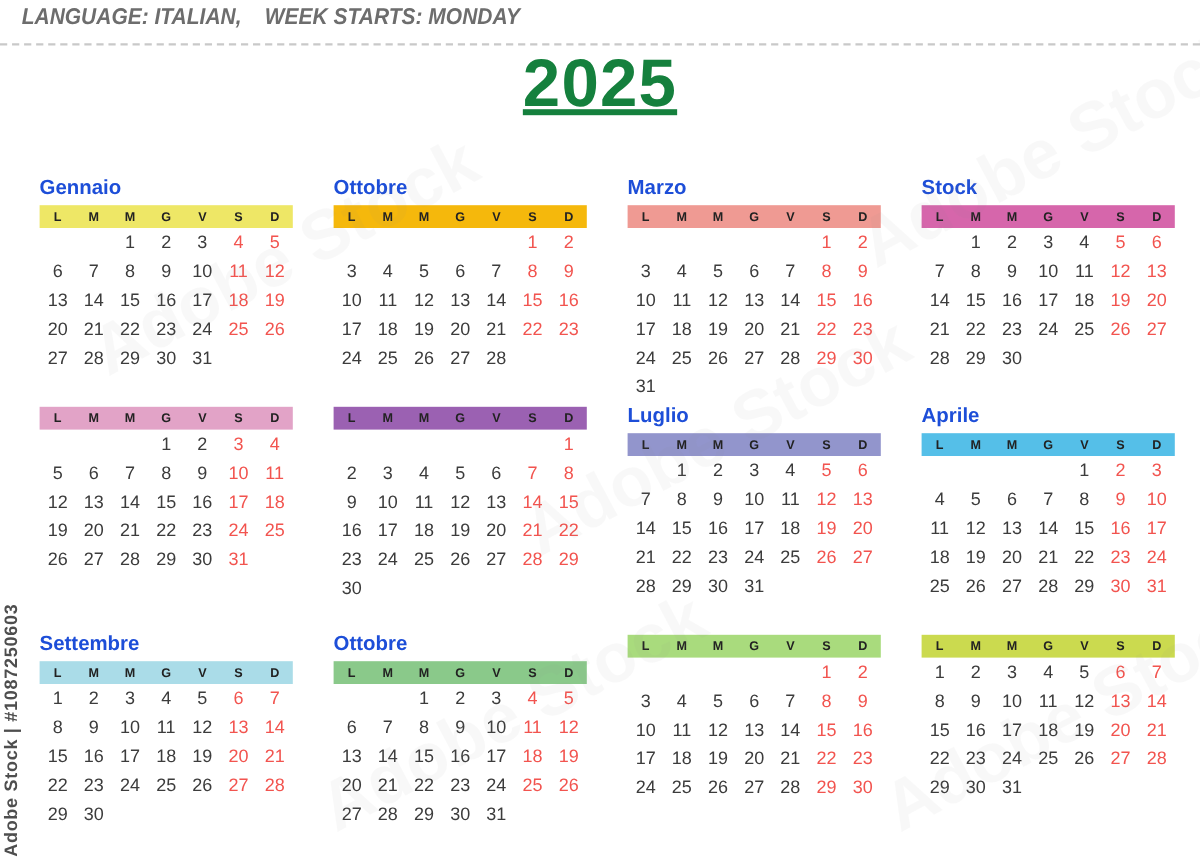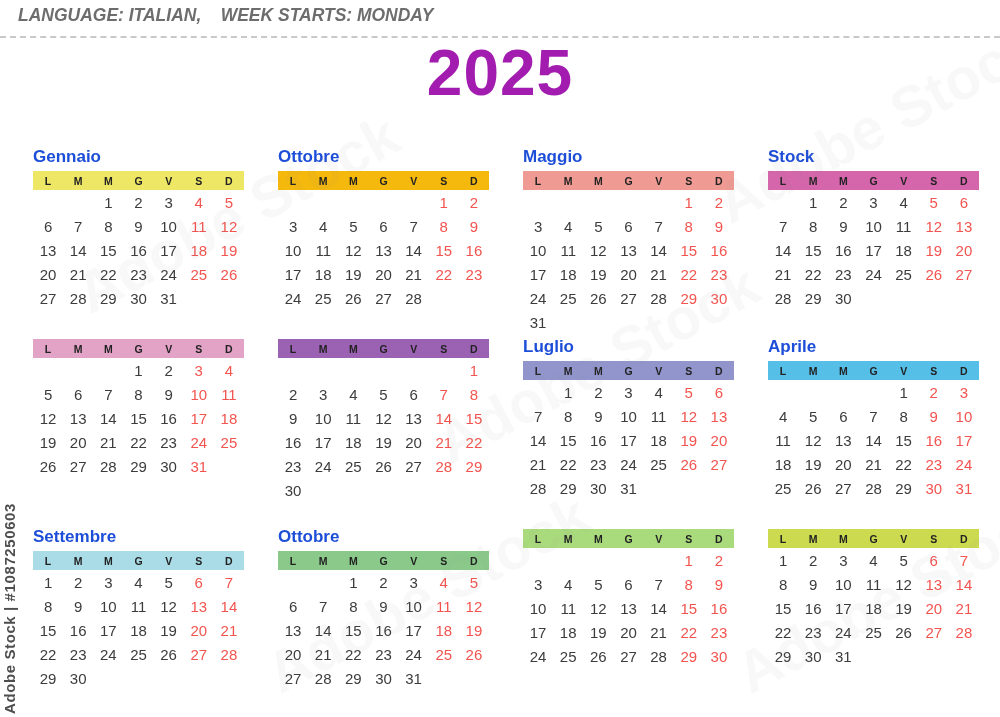--- a/index.html
+++ b/index.html
@@ -24,22 +24,22 @@
     letter-spacing: 0px; white-space: pre;
     transform: scaleX(0.92); transform-origin: center;
   }
   .divider {
     position: absolute; top: 36px; left: 0; right: 0; height: 0;
     border-top: 2px dashed #c9c9c9;
   }
   .year-title {
     position: absolute; top: 40px; left: 0; width: 100%;
     margin: 0; text-align: center;
-    font-size: 64px; font-weight: bold; color: #a21caf;
-    letter-spacing: 1px; line-height: 1.05;
+    font-size: 56px; font-weight: bold; color: #15803d;
+    letter-spacing: 1px; line-height: 1.05; text-decoration: underline;
   }
   .months-grid {
     position: absolute; top: 146px; left: 33px; width: 946px;
     display: grid;
     grid-template-columns: repeat(4, 211px);
     column-gap: 34px;
     grid-auto-rows: 190px;
   }
   .month { width: 211px; }
   .month-title {
@@ -181,21 +181,21 @@
           <span>24</span>
           <span>25</span>
           <span>26</span>
           <span>27</span>
           <span>28</span>
           <span class="weekend"></span>
           <span class="weekend"></span>
         </div>
       </div>
       <div class="month">
-        <div class="month-title">Maggio</div>
+        <div class="month-title">Marzo</div>
         <div class="weekday-band" style="background: rgb(239, 154, 147);">
           <span>L</span>
           <span>M</span>
           <span>M</span>
           <span>G</span>
           <span>V</span>
           <span>S</span>
           <span>D</span>
         </div>
         <div class="day-grid">

